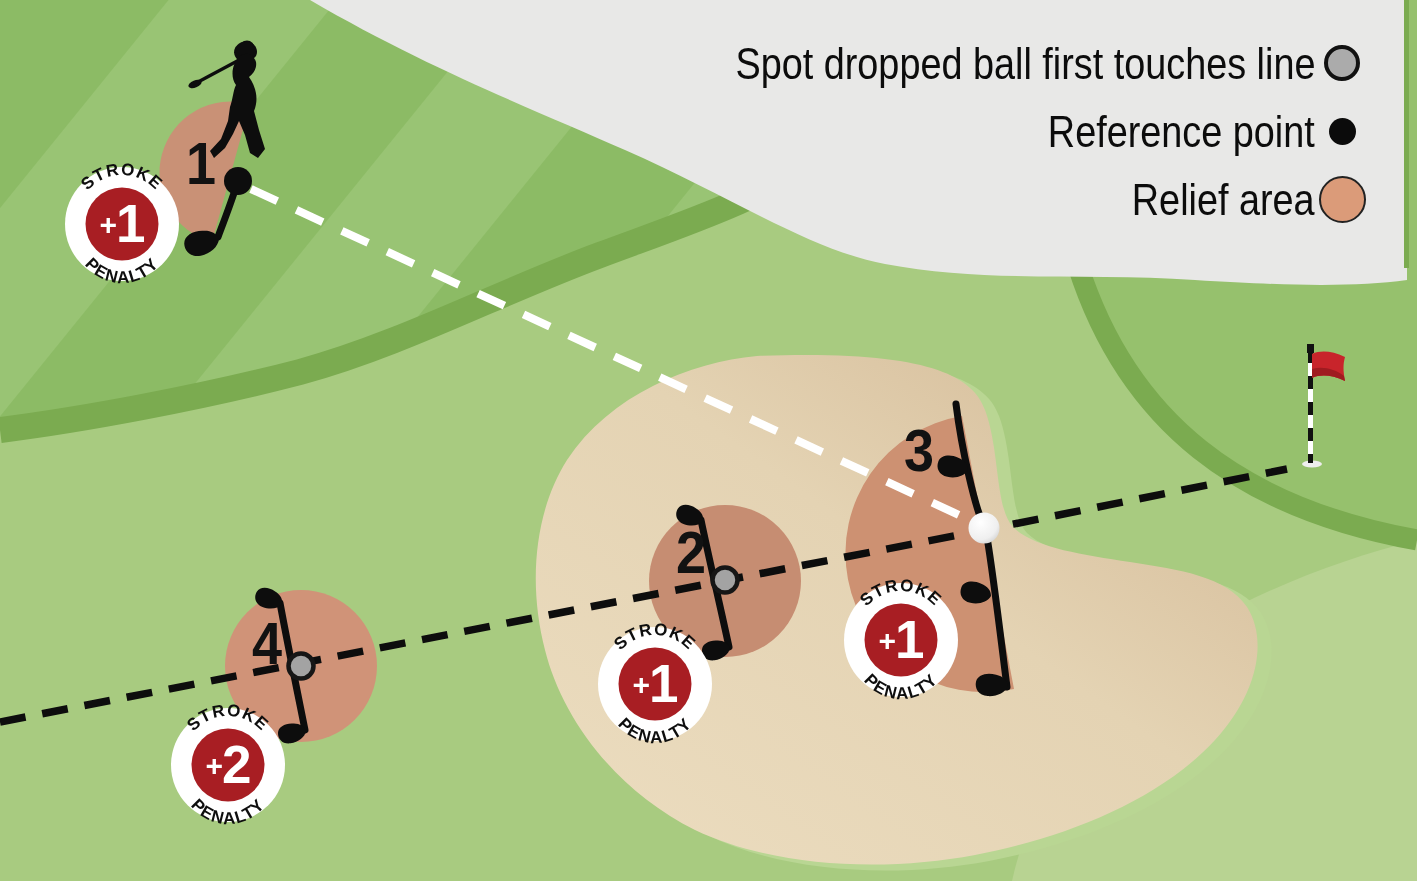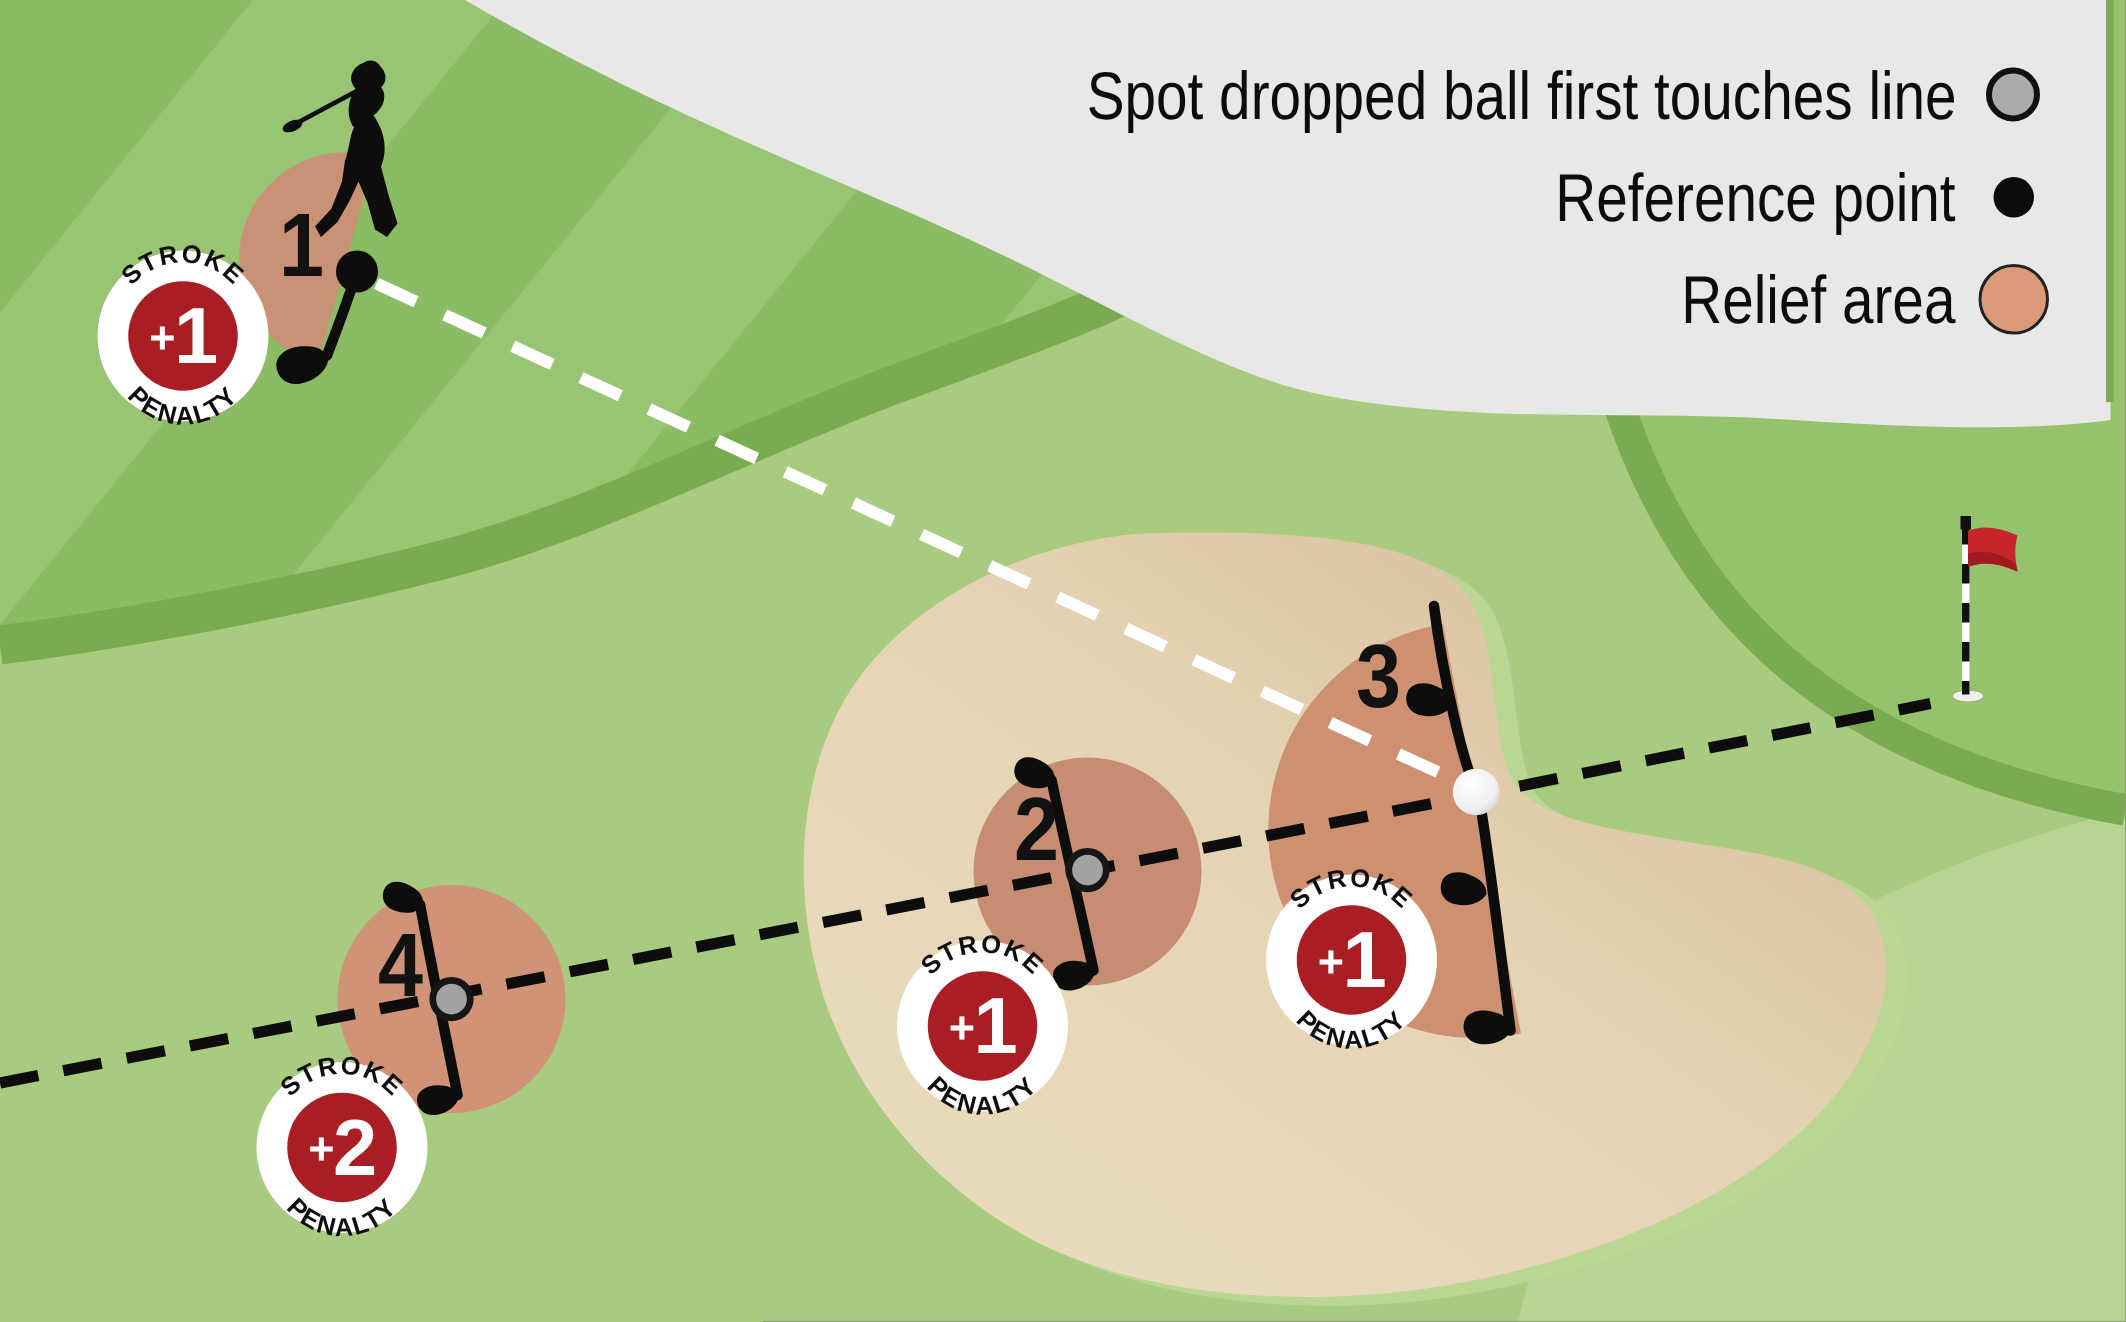--- a/index.html
+++ b/index.html
@@ -3,21 +3,21 @@
 <meta charset="utf-8">
 <style>
   html,body{margin:0;padding:0;background:#666;}
   #stage{position:relative;width:1417px;height:881px;overflow:hidden;
          font-family:"Liberation Sans",sans-serif;background:#a8cb80;}
   #scene{position:absolute;left:0;top:0;}
   svg text{font-family:"Liberation Sans",sans-serif;}
   .opt-num{font-weight:bold;font-size:60px;fill:#121212;}
   .badge-arc{font-weight:bold;font-size:17px;letter-spacing:1.2px;fill:#0e0e0e;}
   .badge-val{font-weight:bold;fill:#ffffff;letter-spacing:-1px;}
-  .legend-row{position:absolute;right:50px;display:flex;align-items:center;gap:13px;height:52px;}
+  .legend-row{position:absolute;right:50px;display:flex;align-items:center;gap:2px;height:52px;}
   .legend-label{font-size:45px;line-height:1;color:#0c0c0c;white-space:nowrap;
                 transform:scaleX(0.84);transform-origin:right center;}
   .marker-box{width:50px;display:flex;justify-content:center;align-items:center;}
   .m-drop{width:28px;height:28px;border-radius:50%;background:#ababab;border:4px solid #111;}
   .m-ref{width:27px;height:27px;border-radius:50%;background:#0b0b0b;}
   .m-relief{width:43px;height:43px;border-radius:50%;background:#db9b79;border:2px solid #222;}
 </style>
 </head>
 <body>
 

